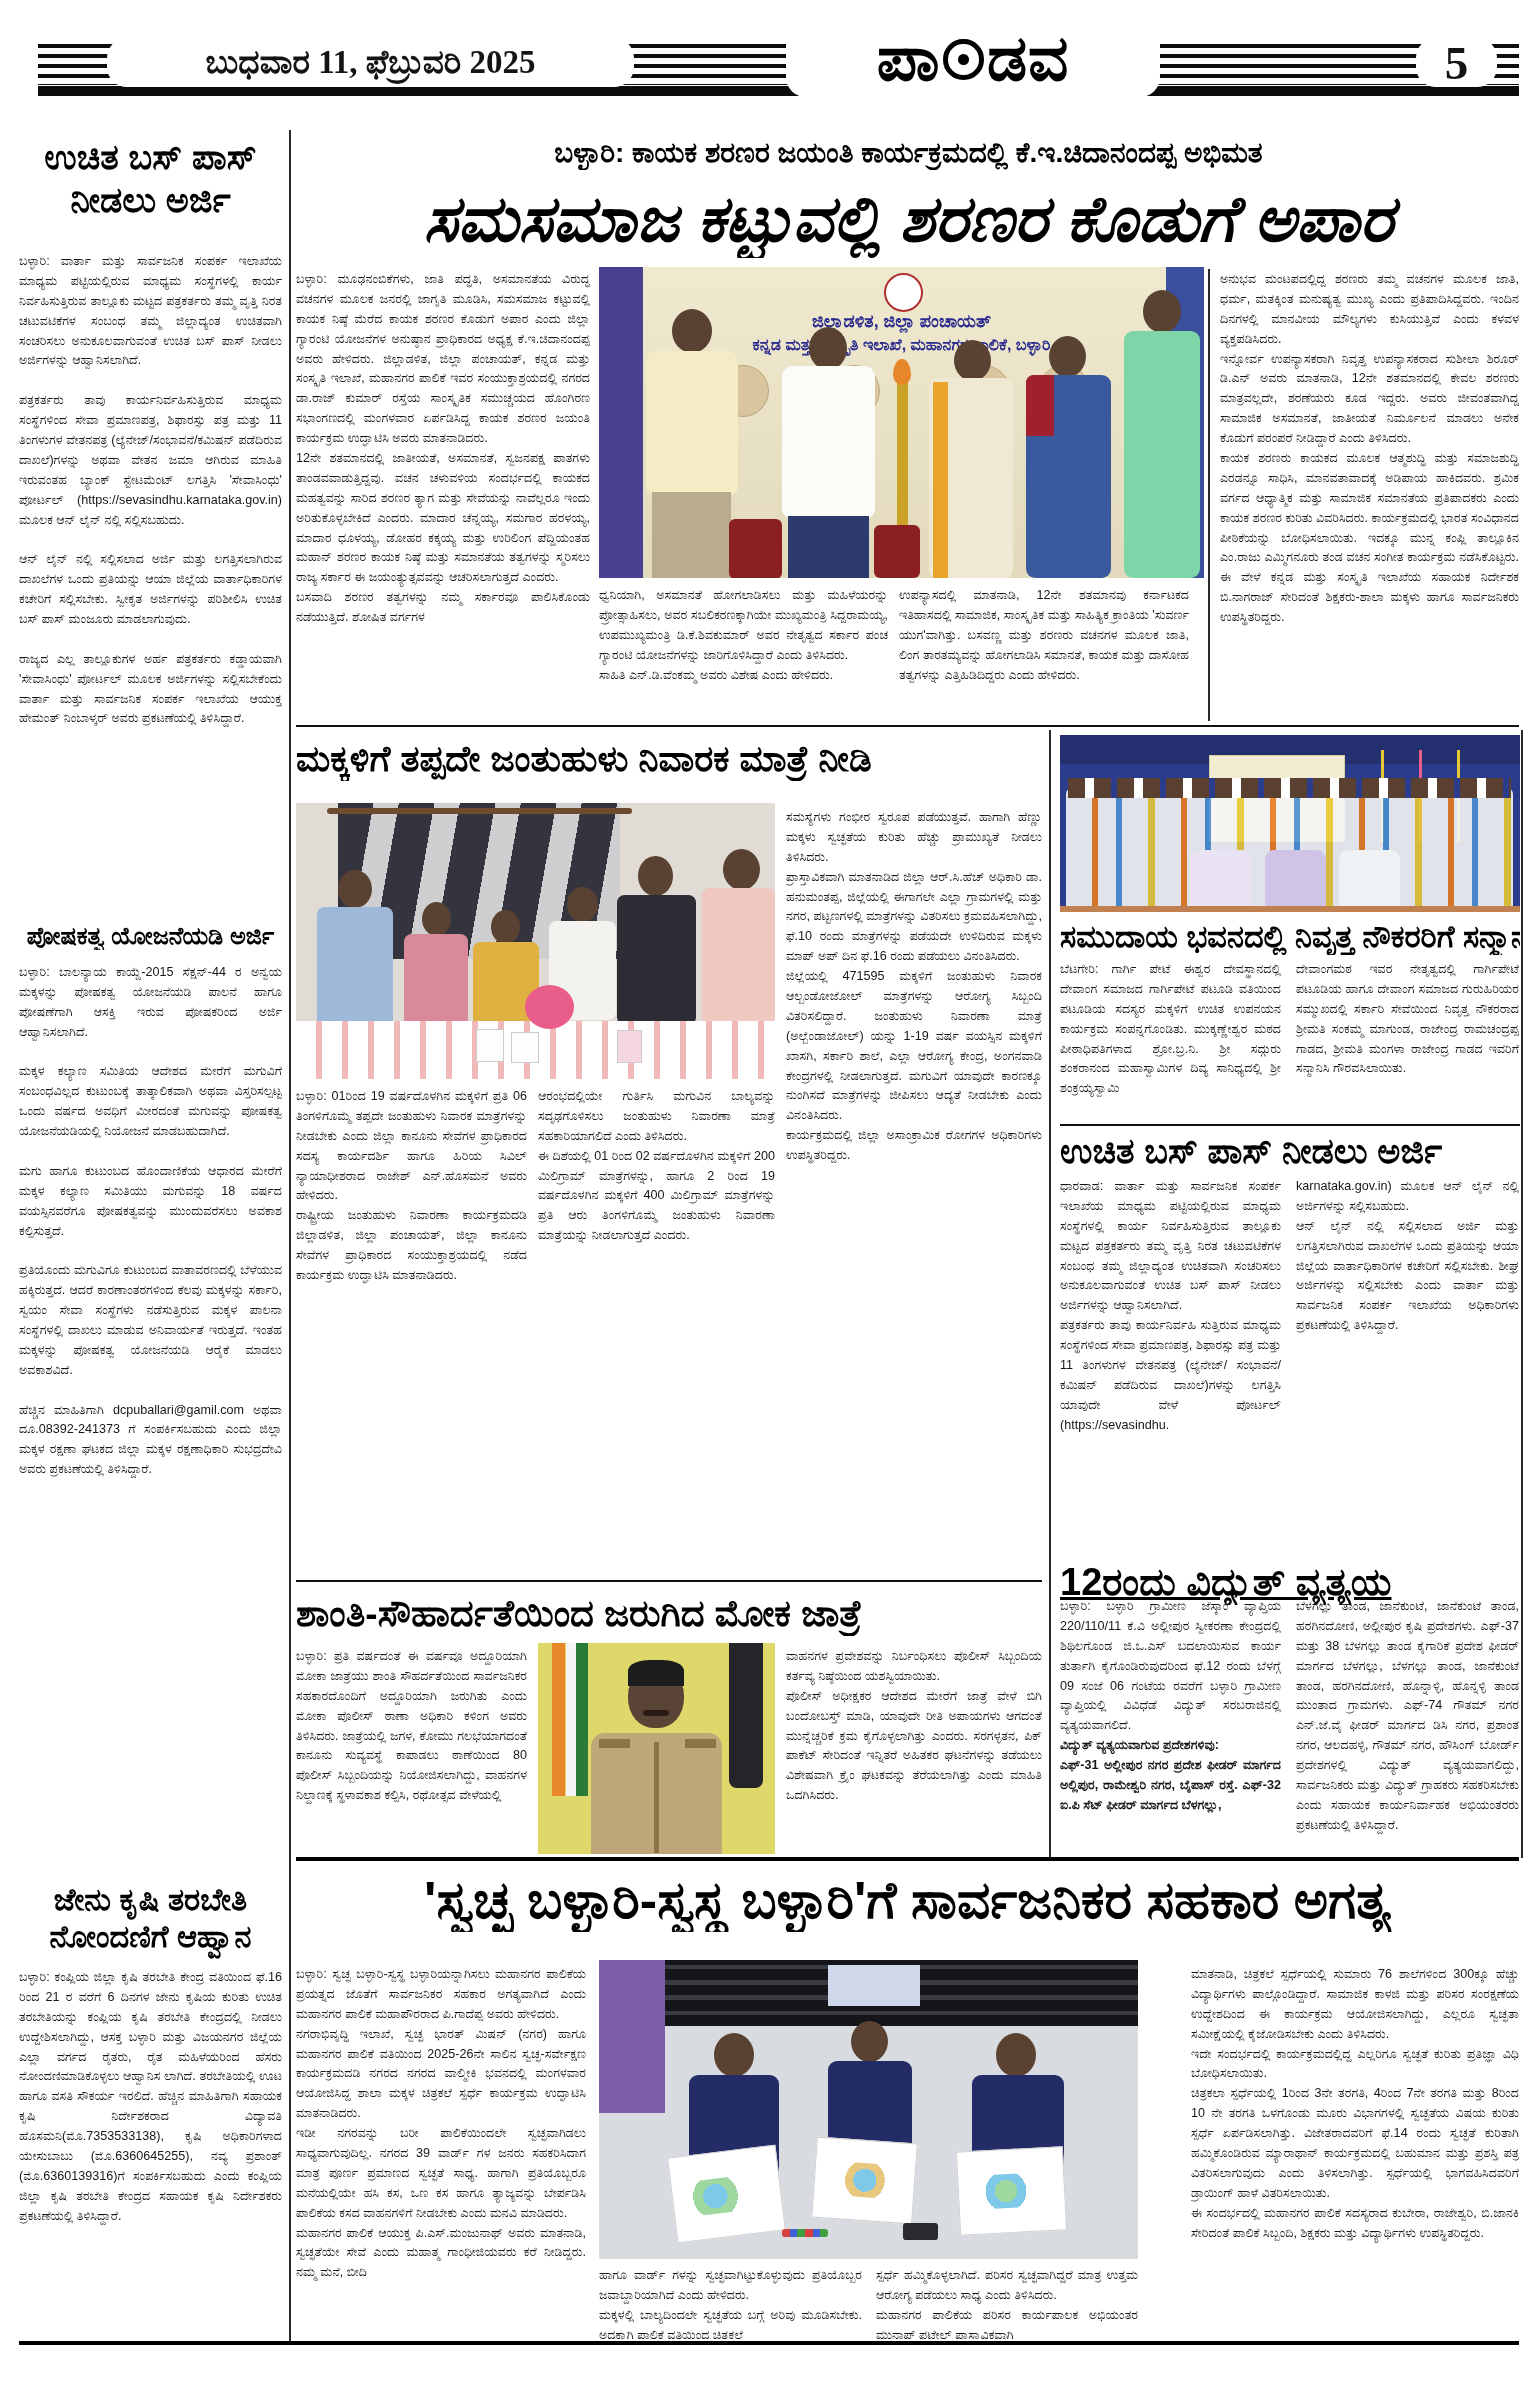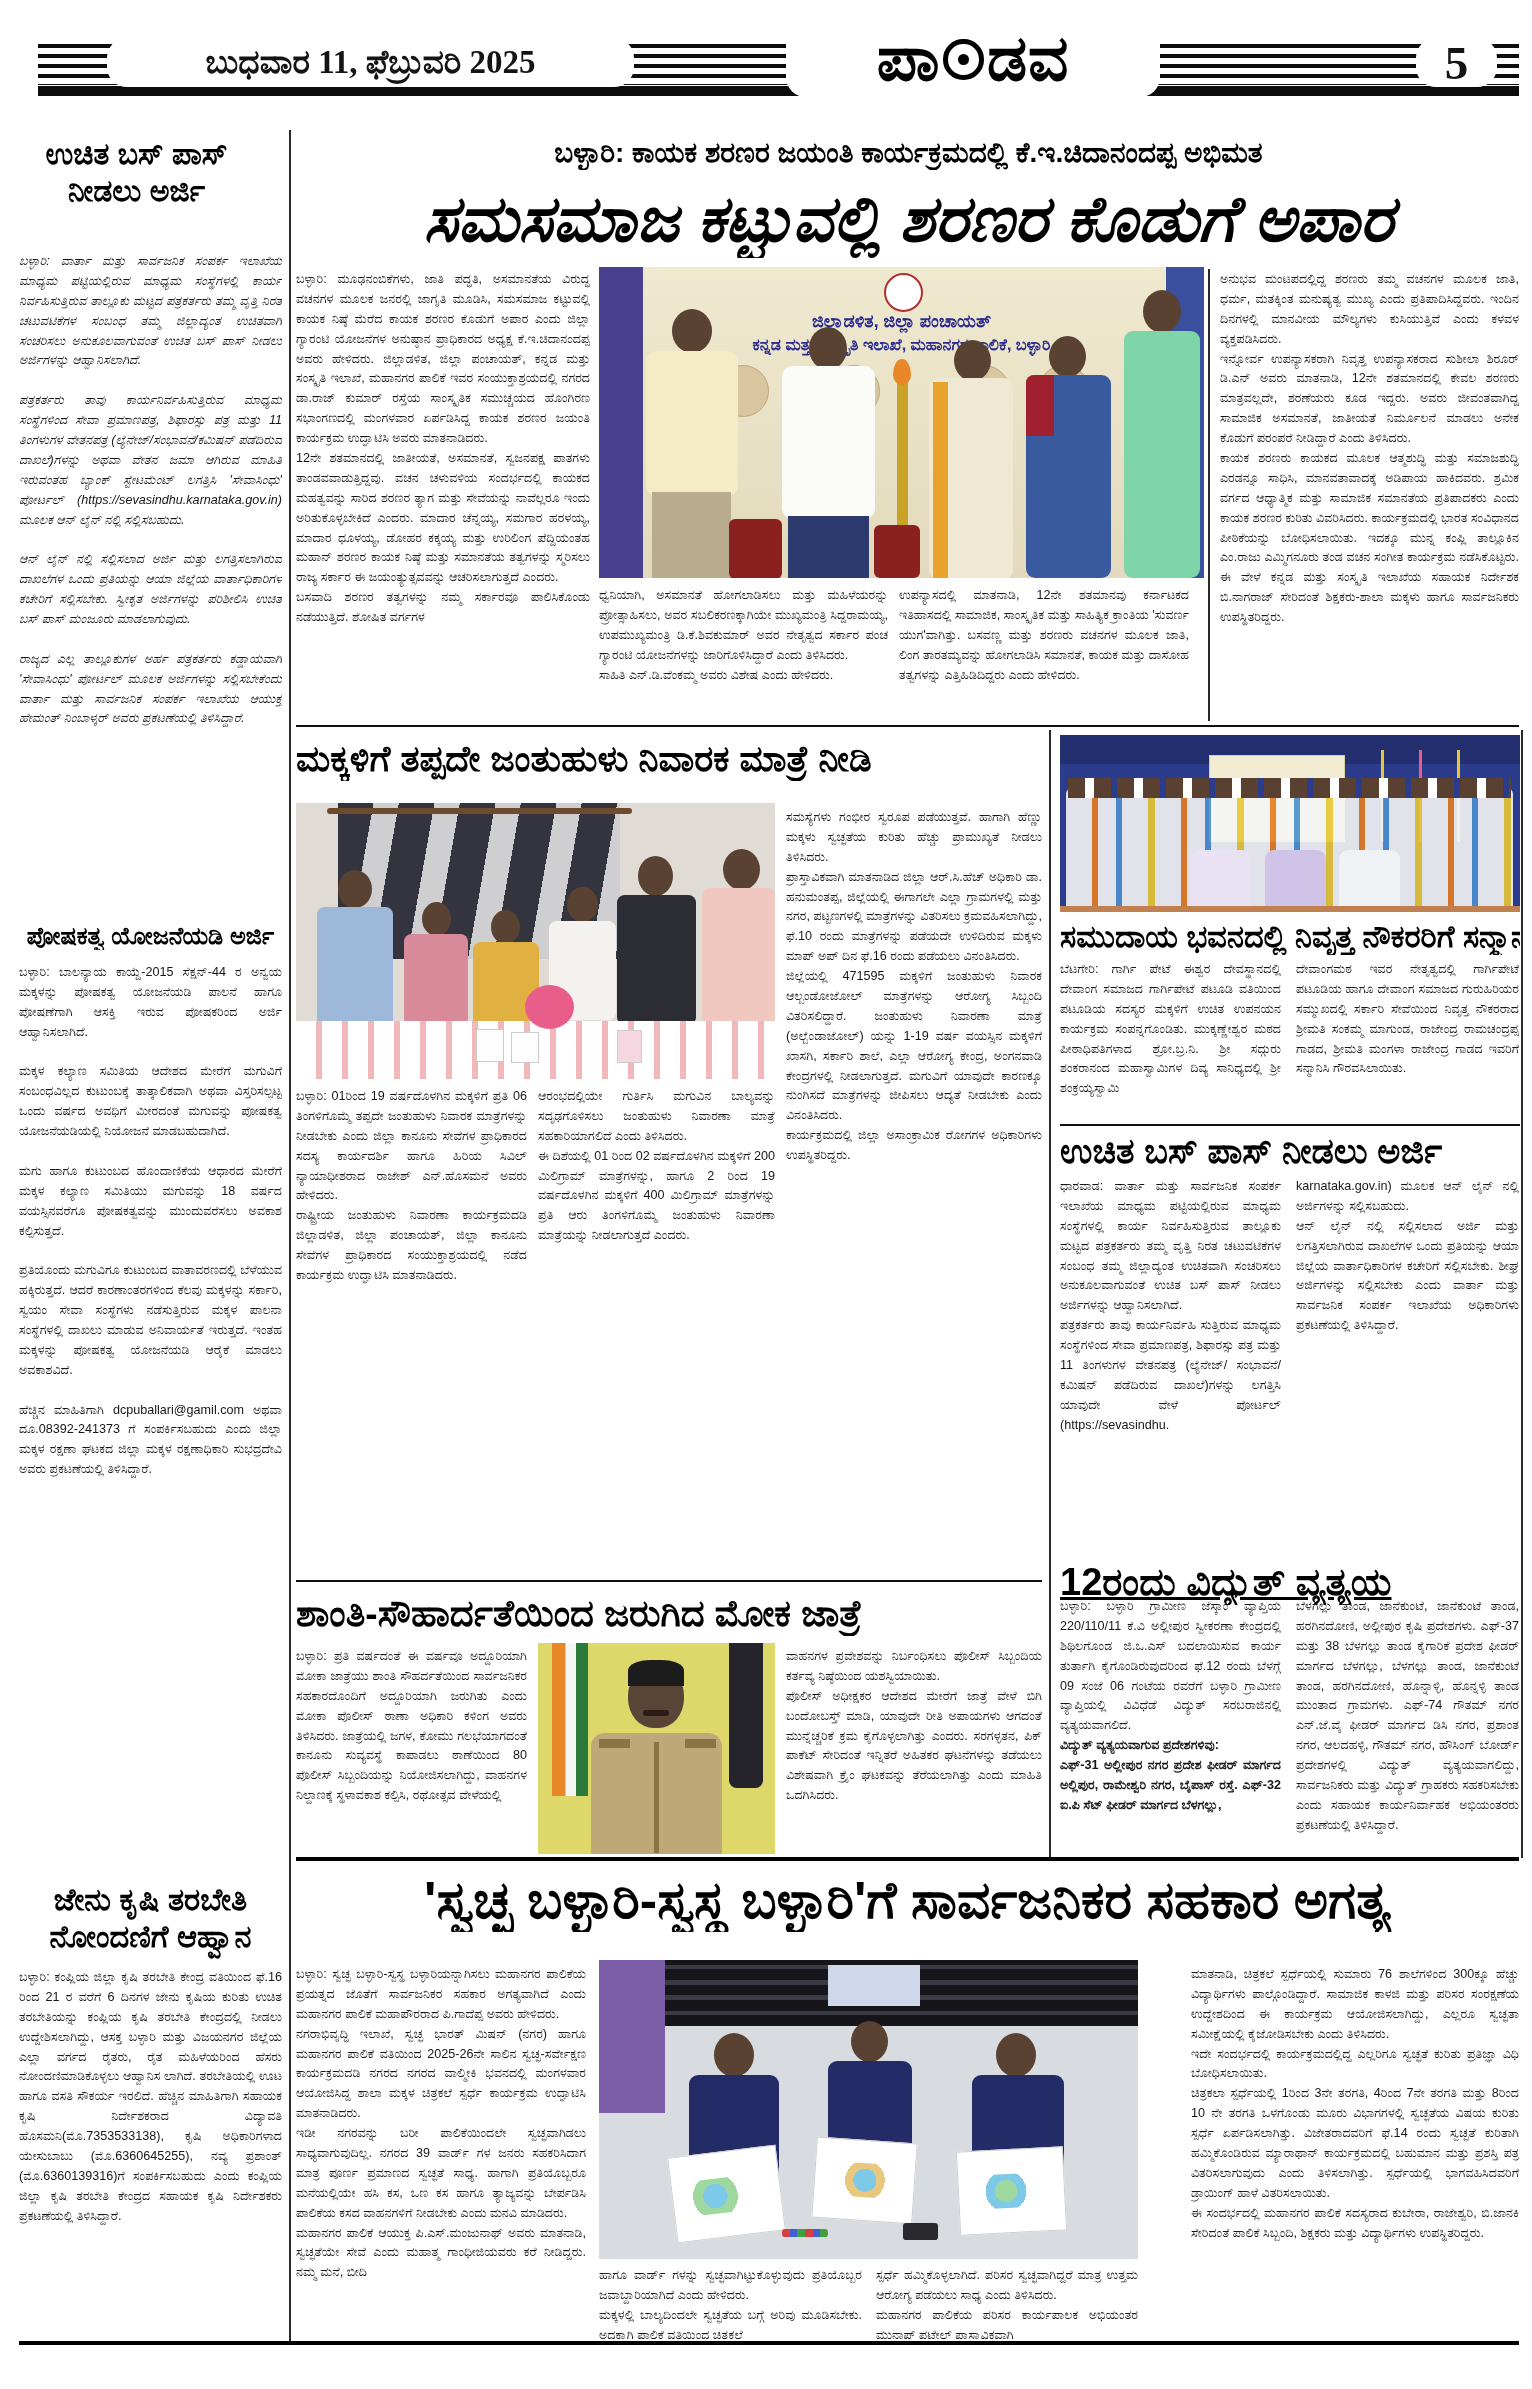--- a/index.html
+++ b/index.html
@@ -60,25 +60,25 @@
 <div class="abs vrule" style="left:289px;top:130px;height:2212px;"></div>
 <div class="abs vrule" style="left:1208px;top:269px;height:452px;"></div>
 <div class="abs vrule" style="left:1049px;top:730px;height:1128px;"></div>
 <div class="abs vrule" style="left:1521px;top:730px;height:1128px;"></div>
 <div class="abs hrule" style="left:296px;top:725px;width:1223px;"></div>
 <div class="abs hrule" style="left:296px;top:1580px;width:746px;"></div>
 <div class="abs hrule" style="left:1060px;top:1124px;width:460px;height:1.5px;"></div>
 <div class="abs hrule-thick" style="left:296px;top:1857px;width:1223px;"></div>
 <div class="abs hrule-thick" style="left:19px;top:2341px;width:1500px;"></div>
 
-<div class="abs hl hl-c" style="left:5px;top:136px;width:263px;font-size:30px;">
+<div class="abs hl hl-c" style="left:19px;top:136px;width:263px;font-size:35px;">
   <span>ಉಚಿತ ಬಸ್ ಪಾಸ್</span><br>
   <span>ನೀಡಲು ಅರ್ಜಿ</span>
 </div>
-<div class="abs body-text" style="left:19px;top:252px;width:263px;height:658px;font-style:italic;">ಬಳ್ಳಾರಿ: ವಾರ್ತಾ ಮತ್ತು ಸಾರ್ವಜನಿಕ ಸಂಪರ್ಕ ಇಲಾಖೆಯ ಮಾಧ್ಯಮ ಪಟ್ಟಿಯಲ್ಲಿರುವ ಮಾಧ್ಯಮ ಸಂಸ್ಥೆಗಳಲ್ಲಿ ಕಾರ್ಯ ನಿರ್ವಹಿಸುತ್ತಿರುವ ತಾಲ್ಲೂಕು ಮಟ್ಟದ ಪತ್ರಕರ್ತರು ತಮ್ಮ ವೃತ್ತಿ ನಿರತ ಚಟುವಟಿಕೆಗಳ ಸಂಬಂಧ ತಮ್ಮ ಜಿಲ್ಲಾದ್ಯಂತ ಉಚಿತವಾಗಿ ಸಂಚರಿಸಲು ಅನುಕೂಲವಾಗುವಂತೆ ಉಚಿತ ಬಸ್ ಪಾಸ್ ನೀಡಲು ಅರ್ಜಿಗಳನ್ನು ಆಹ್ವಾನಿಸಲಾಗಿದೆ.
+<div class="abs body-text" style="left:19px;top:252px;width:263px;height:658px;">ಬಳ್ಳಾರಿ: ವಾರ್ತಾ ಮತ್ತು ಸಾರ್ವಜನಿಕ ಸಂಪರ್ಕ ಇಲಾಖೆಯ ಮಾಧ್ಯಮ ಪಟ್ಟಿಯಲ್ಲಿರುವ ಮಾಧ್ಯಮ ಸಂಸ್ಥೆಗಳಲ್ಲಿ ಕಾರ್ಯ ನಿರ್ವಹಿಸುತ್ತಿರುವ ತಾಲ್ಲೂಕು ಮಟ್ಟದ ಪತ್ರಕರ್ತರು ತಮ್ಮ ವೃತ್ತಿ ನಿರತ ಚಟುವಟಿಕೆಗಳ ಸಂಬಂಧ ತಮ್ಮ ಜಿಲ್ಲಾದ್ಯಂತ ಉಚಿತವಾಗಿ ಸಂಚರಿಸಲು ಅನುಕೂಲವಾಗುವಂತೆ ಉಚಿತ ಬಸ್ ಪಾಸ್ ನೀಡಲು ಅರ್ಜಿಗಳನ್ನು ಆಹ್ವಾನಿಸಲಾಗಿದೆ.
 
 ಪತ್ರಕರ್ತರು ತಾವು ಕಾರ್ಯನಿರ್ವಹಿಸುತ್ತಿರುವ ಮಾಧ್ಯಮ ಸಂಸ್ಥೆಗಳಿಂದ ಸೇವಾ ಪ್ರಮಾಣಪತ್ರ, ಶಿಫಾರಸ್ಸು ಪತ್ರ ಮತ್ತು 11 ತಿಂಗಳುಗಳ ವೇತನಪತ್ರ (ಲ್ಯೆನೇಜ್/ಸಂಭಾವನೆ/ಕಮಿಷನ್ ಪಡೆದಿರುವ ದಾಖಲೆ)ಗಳನ್ನು ಅಥವಾ ವೇತನ ಜಮಾ ಆಗಿರುವ ಮಾಹಿತಿ ಇರುವಂತಹ ಬ್ಯಾಂಕ್ ಸ್ಟೇಟಮೆಂಟ್ ಲಗತ್ತಿಸಿ 'ಸೇವಾಸಿಂಧು' ಪೋರ್ಟಲ್ (https://sevasindhu.karnataka.gov.in) ಮೂಲಕ ಆನ್ ಲೈನ್ ನಲ್ಲಿ ಸಲ್ಲಿಸಬಹುದು.
 
 ಆನ್ ಲೈನ್ ನಲ್ಲಿ ಸಲ್ಲಿಸಲಾದ ಅರ್ಜಿ ಮತ್ತು ಲಗತ್ತಿಸಲಾಗಿರುವ ದಾಖಲೆಗಳ ಒಂದು ಪ್ರತಿಯನ್ನು ಆಯಾ ಜಿಲ್ಲೆಯ ವಾರ್ತಾಧಿಕಾರಿಗಳ ಕಚೇರಿಗೆ ಸಲ್ಲಿಸಬೇಕು. ಸ್ವೀಕೃತ ಅರ್ಜಿಗಳನ್ನು ಪರಿಶೀಲಿಸಿ ಉಚಿತ ಬಸ್ ಪಾಸ್ ಮಂಜೂರು ಮಾಡಲಾಗುವುದು.
 
 ರಾಜ್ಯದ ಎಲ್ಲ ತಾಲ್ಲೂಕುಗಳ ಅರ್ಹ ಪತ್ರಕರ್ತರು ಕಡ್ಡಾಯವಾಗಿ 'ಸೇವಾಸಿಂಧು' ಪೋರ್ಟಲ್ ಮೂಲಕ ಅರ್ಜಿಗಳನ್ನು ಸಲ್ಲಿಸಬೇಕೆಂದು ವಾರ್ತಾ ಮತ್ತು ಸಾರ್ವಜನಿಕ ಸಂಪರ್ಕ ಇಲಾಖೆಯ ಆಯುಕ್ತ ಹೇಮಂತ್ ನಿಂಬಾಳ್ಕರ್ ಅವರು ಪ್ರಕಟಣೆಯಲ್ಲಿ ತಿಳಿಸಿದ್ದಾರೆ.</div>
 
 <div class="abs hl hl-c nowrap" style="left:19px;top:921px;width:263px;font-size:24px;">ಪೋಷಕತ್ವ ಯೋಜನೆಯಡಿ ಅರ್ಜಿ</div>
 <div class="abs body-text" style="left:19px;top:963px;width:263px;height:910px;">ಬಳ್ಳಾರಿ: ಬಾಲನ್ಯಾಯ ಕಾಯ್ದೆ-2015 ಸೆಕ್ಷನ್-44 ರ ಅನ್ವಯ ಮಕ್ಕಳನ್ನು ಪೋಷಕತ್ವ ಯೋಜನೆಯಡಿ ಪಾಲನೆ ಹಾಗೂ ಪೋಷಣೆಗಾಗಿ ಆಸಕ್ತಿ ಇರುವ ಪೋಷಕರಿಂದ ಅರ್ಜಿ ಆಹ್ವಾನಿಸಲಾಗಿದೆ.
 

